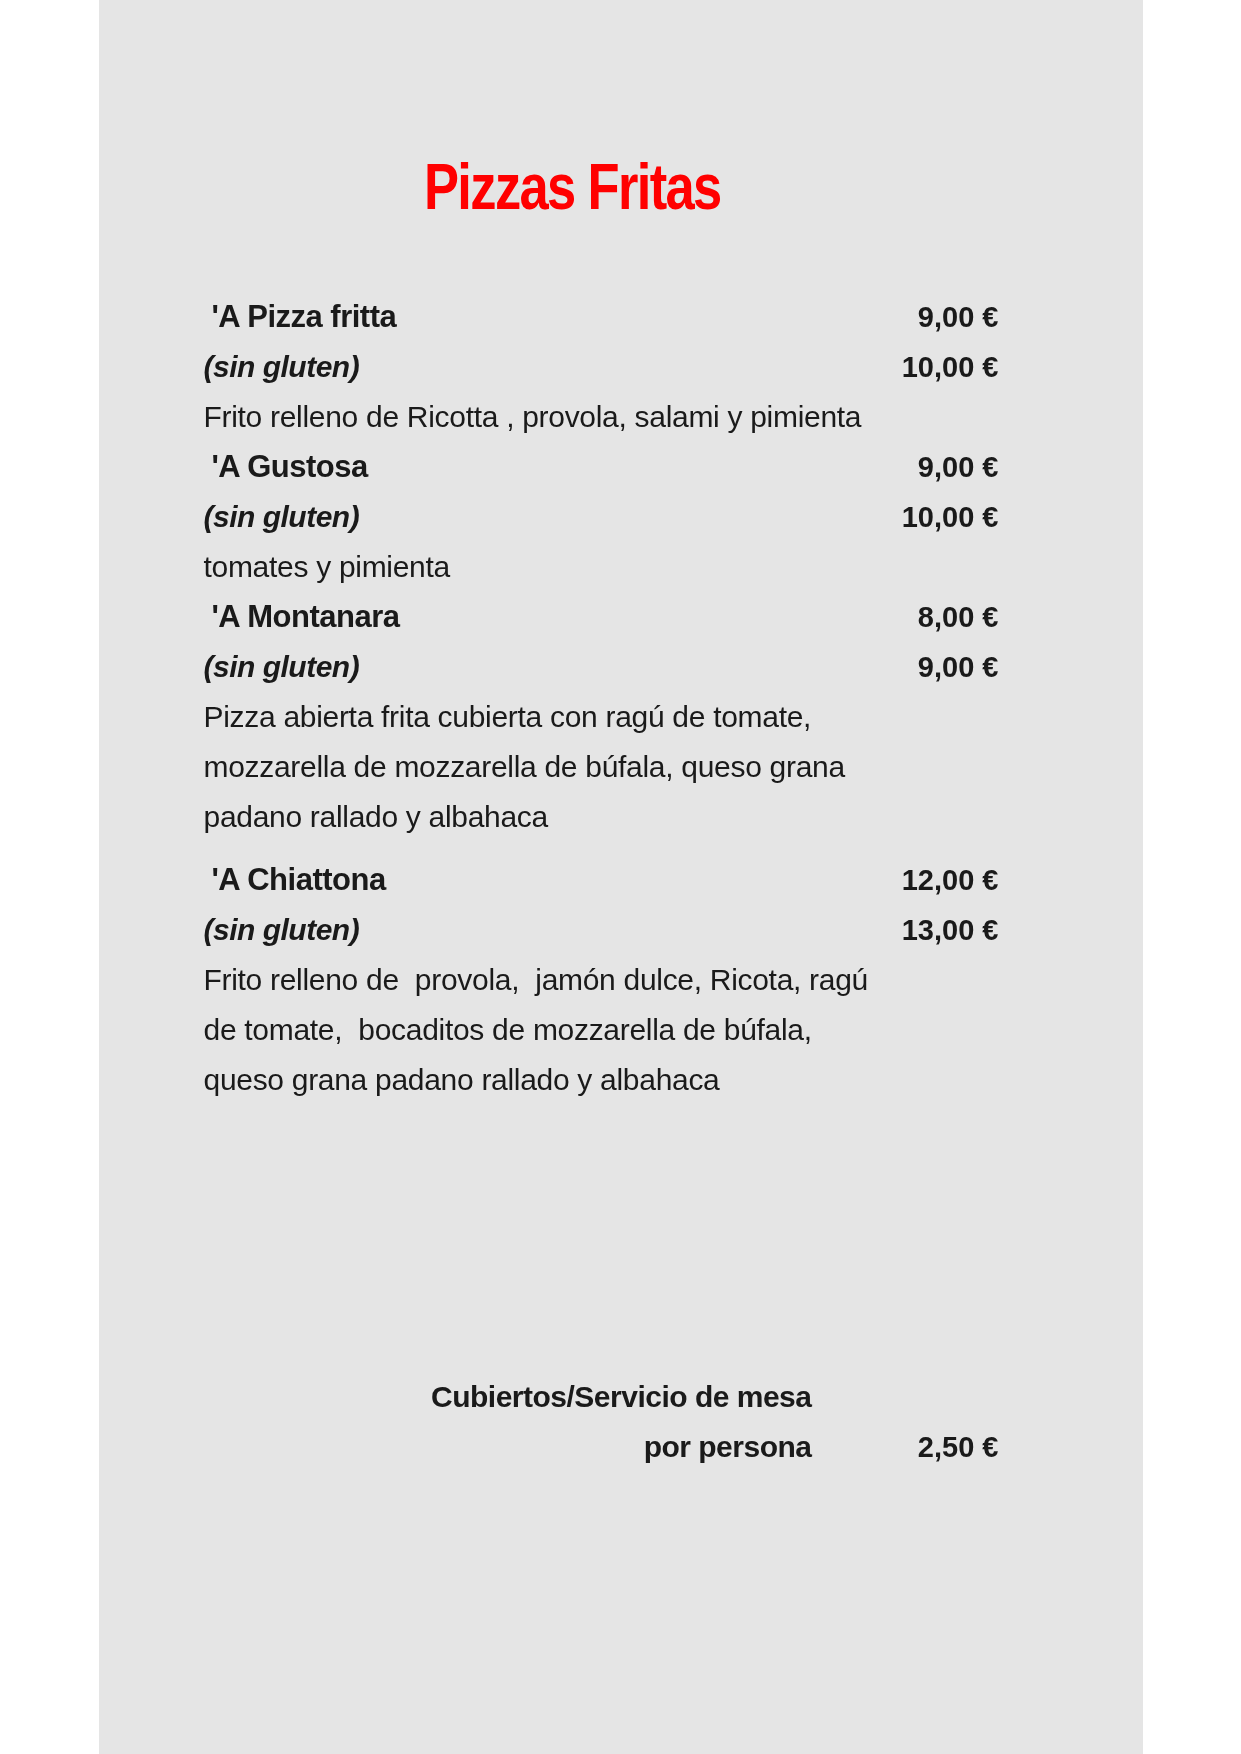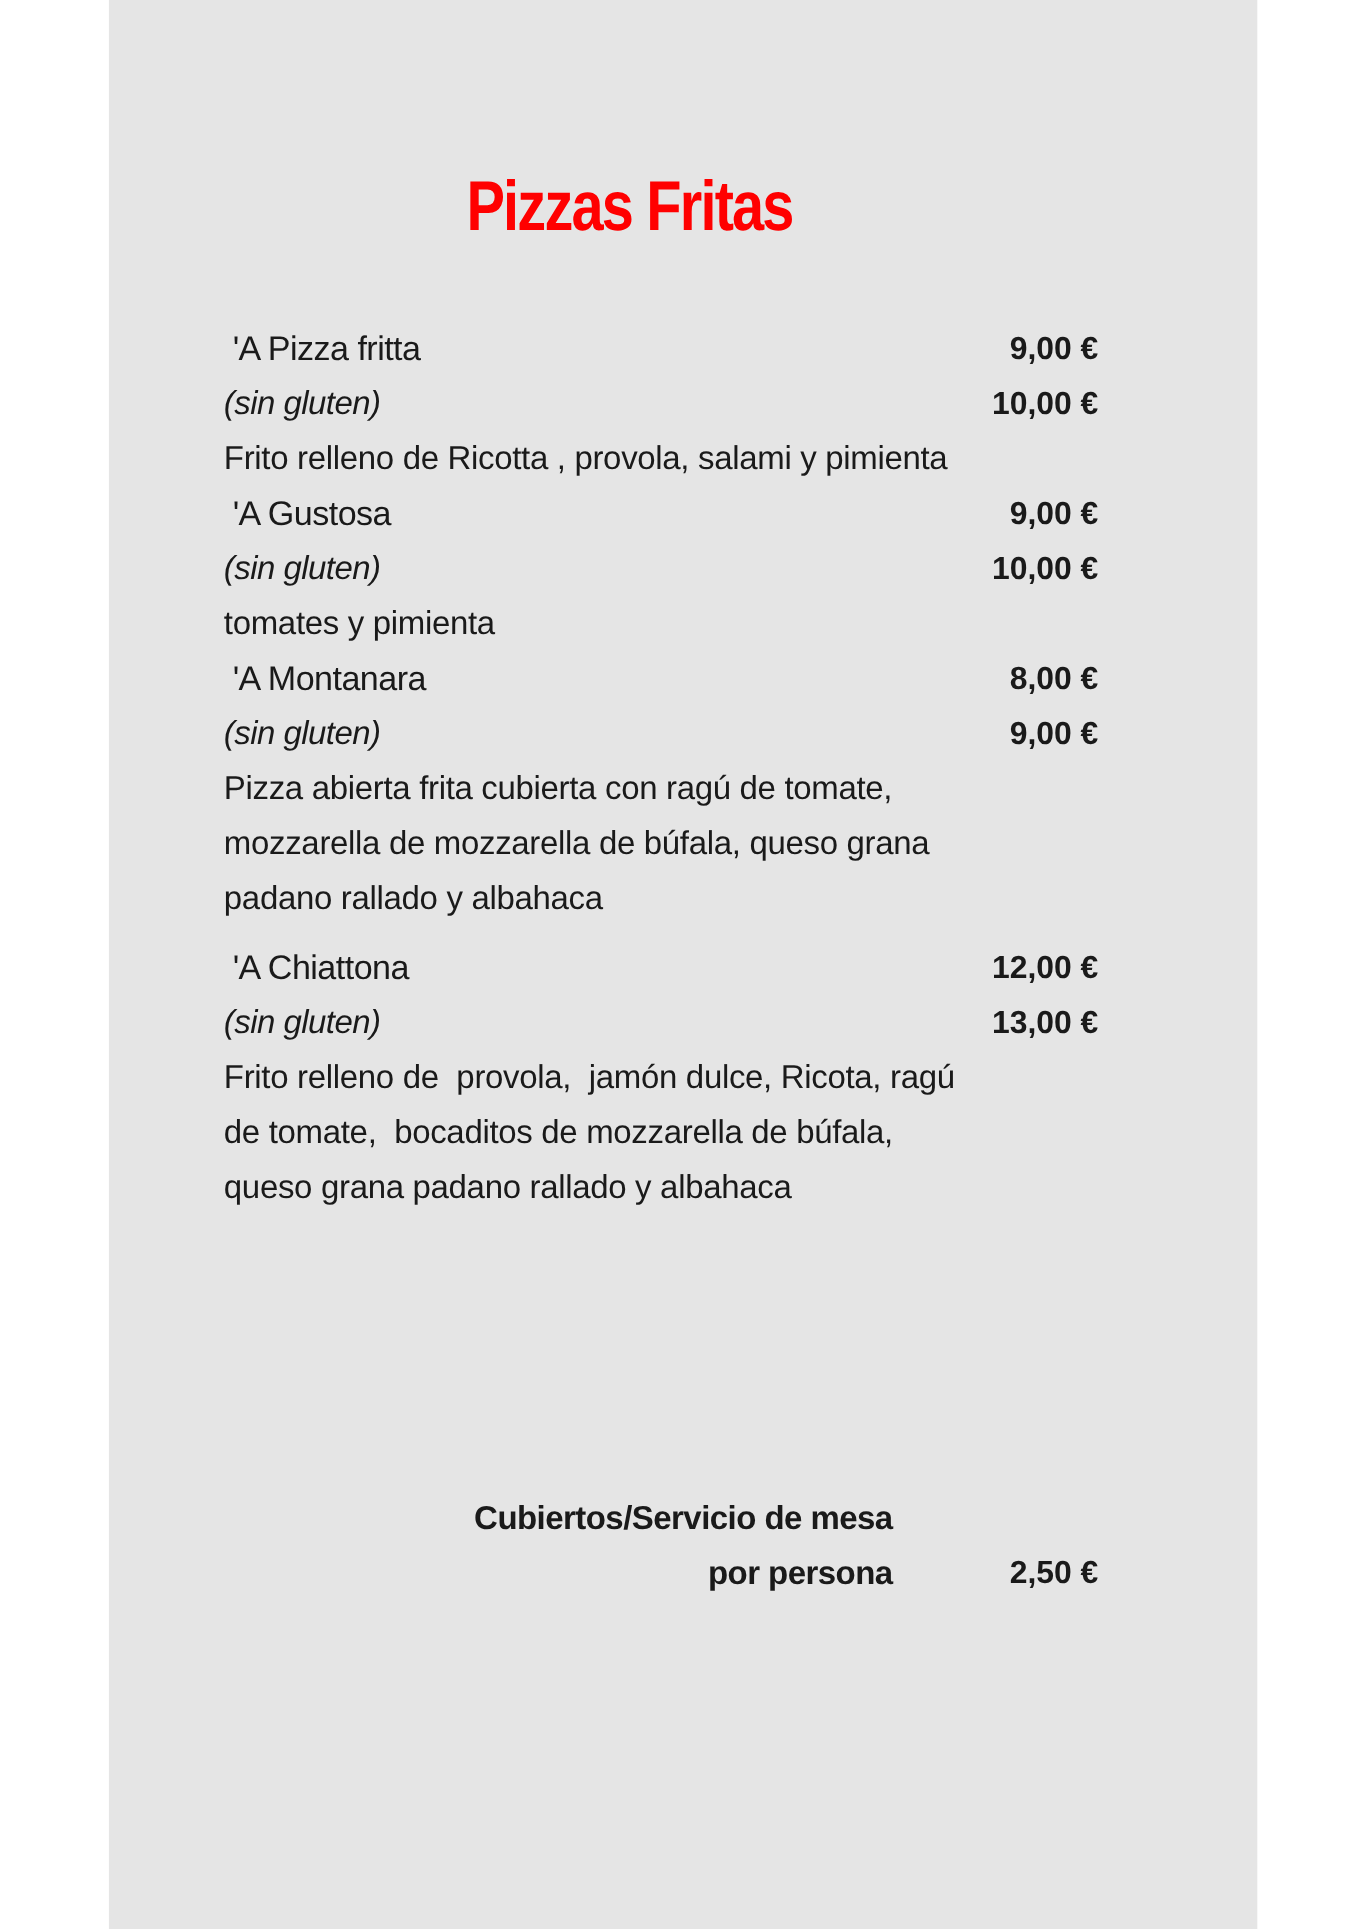--- a/index.html
+++ b/index.html
@@ -28,28 +28,28 @@
     padding: 0 144px 0 105px;
   }
   .row {
     display: flex;
     align-items: center;
     height: 50px;
   }
   .grow { flex: 1 1 auto; }
   .name {
     font-size: 31px;
-    font-weight: normal;
+    font-weight: bold;
     letter-spacing: -0.5px;
     padding-left: 8px;
     white-space: pre;
   }
   .gluten {
     font-size: 30px;
-    font-weight: normal;
+    font-weight: bold;
     font-style: italic;
     letter-spacing: -0.5px;
     white-space: pre;
   }
   .desc {
     font-size: 30px;
     letter-spacing: -0.3px;
     white-space: pre;
   }
   .price {
@@ -57,21 +57,21 @@
     font-weight: bold;
     white-space: nowrap;
   }
   .item-gap { margin-top: 13px; }
   .footer {
     margin-top: 259px;
     padding: 0 144px 0 105px;
   }
   .f-row {
     display: flex;
-    align-items: flex-start;
+    align-items: flex-end;
     height: 50px;
   }
   .f-label {
     flex: 1 1 auto;
     text-align: right;
     font-weight: bold;
     font-size: 30px;
     letter-spacing: -0.5px;
     white-space: pre;
   }

